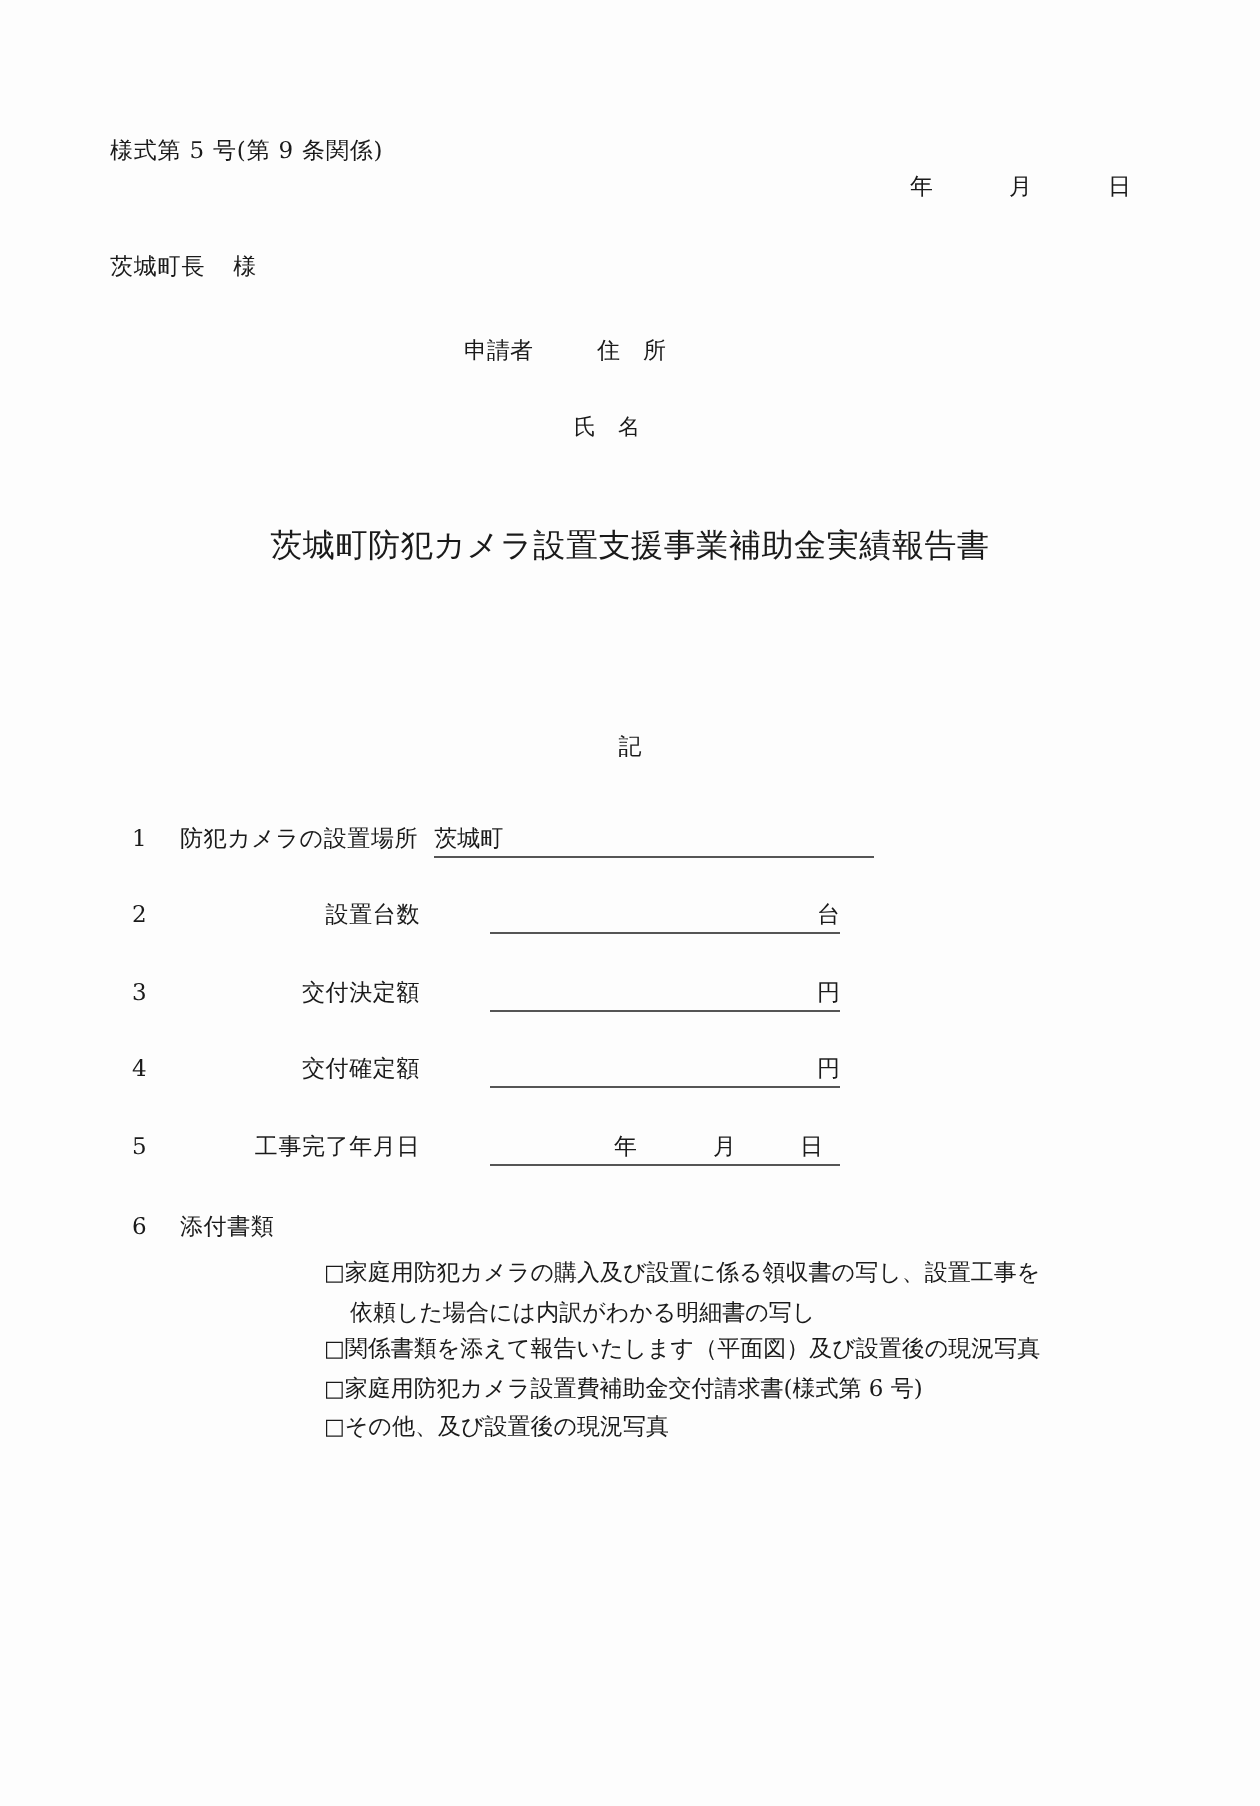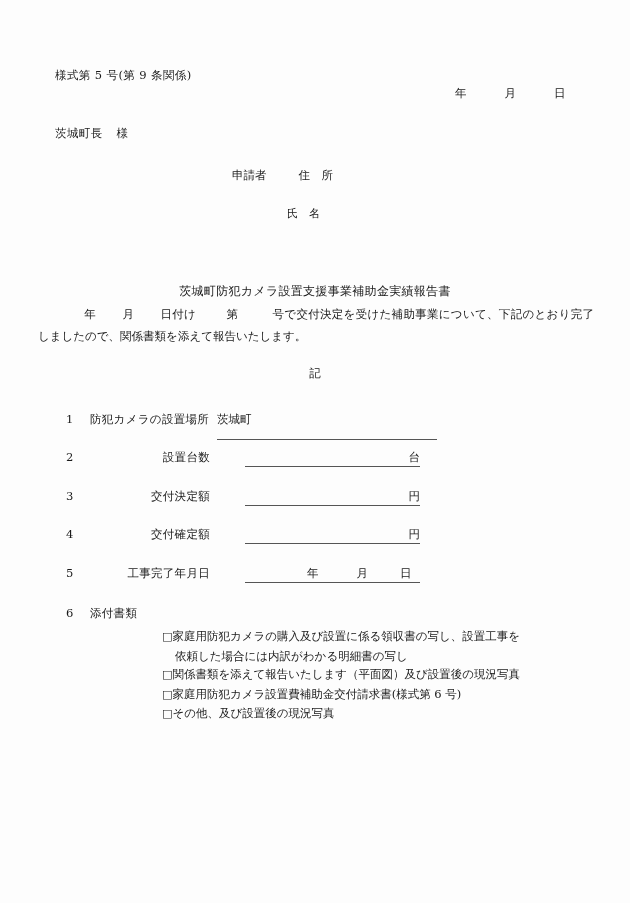--- a/index.html
+++ b/index.html
@@ -62,23 +62,22 @@
     top: 206px;
     font-size: 11px;
   }
 
   
   .doc-title {
     left: 0;
     top: 263px;
     width: 630px;
     text-align: center;
-    font-size: 12px;
+    font-size: 16px;
     letter-spacing: 0.3px;
-    margin-top: 20px;
   }
 
   
   .body-para {
     left: 38px;
     top: 303px;
     width: 556px;
     font-size: 11.5px;
     line-height: 22px;
     white-space: normal;
@@ -117,21 +116,21 @@
     flex: 0 0 auto;
     letter-spacing: 0.3px;
     text-align: right;
   }
 
   .item-1 { top: 412px; }
   .item-1 .field { margin-left: 8px; display: inline-block; }
   .item-1 .prefix-ul {
     border-bottom: 1px solid #555;
     display: inline-block;
-    padding-bottom: 12px;
+    padding-bottom: 1px;
   }
   .item-1 .blank { width: 185px; }
 
   .item-2 { top: 450px; }
   .item-3 { top: 489px; }
   .item-4 { top: 527px; }
   .item-5 { top: 566px; }
 
   .item-2 .label, .item-3 .label, .item-4 .label, .item-5 .label { width: 120px; }
   .item-2 .fieldwrap, .item-3 .fieldwrap, .item-4 .fieldwrap, .item-5 .fieldwrap {
@@ -171,21 +170,20 @@
   <div class="abs date-line"><span>年</span><span class="sp gap-a"></span><span>月</span><span class="sp gap-b"></span><span>日</span></div>
 
   <div class="abs addressee"><span>茨城町長</span><span class="sp gap"></span><span>様</span></div>
 
   <div class="abs applicant"><span>申請者</span><span class="sp gap1"></span><span>住　所</span></div>
 
   <div class="abs applicant-name"><span>氏　名</span></div>
 
   <div class="abs doc-title">茨城町防犯カメラ設置支援事業補助金実績報告書</div>
 
-  <div class="abs body-para"><span class="sp indent"></span><span>年</span><span class="sp g1"></span><span>月</span><span class="sp g2"></span><span>日付け</span><span class="sp g3"></span><span>第</span><span class="sp g4"></span><span>号で交付決定を受けた補助事業について、下記のとおり完了しましたので、関係書類を添えて報告いたします。</span></div>
 
   <div class="abs ki-mark">記</div>
 
   <div class="item item-1">
     <span class="num">1</span>
     <span class="label">防犯カメラの設置場所</span>
     <span class="field prefix-ul"><span>茨城町</span><span class="sp blank"></span></span>
   </div>
 
   <div class="item item-2">

